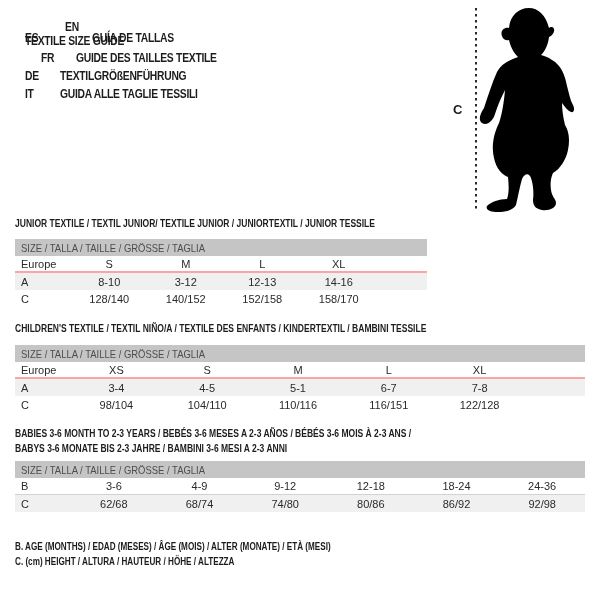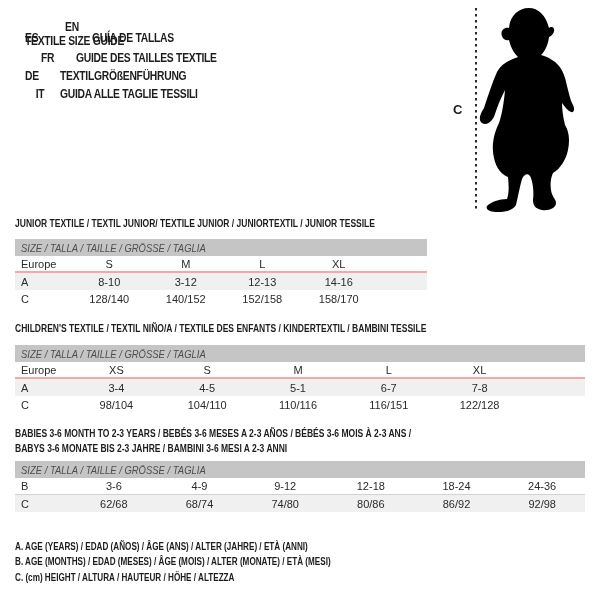--- a/index.html
+++ b/index.html
@@ -12,21 +12,21 @@
   
   .lang-row{position:absolute;left:25px;height:18px;display:flex;align-items:center;}
   .lang-code{width:35px;font-size:12px;font-weight:bold;letter-spacing:-0.3px;}
   .lang-label{font-size:12px;font-weight:bold;letter-spacing:-0.3px;}
 
   
   .sec-title{font-size:11.5px;font-weight:bold;letter-spacing:0;}
 
   
   .size-bar{background:#c5c5c5;height:17px;display:flex;align-items:center;
-            padding-left:6px;box-sizing:border-box;font-style:italic;}
+            padding-left:6px;box-sizing:border-box;}
   .size-bar span{font-size:11px;color:#4d4d4d;font-weight:normal;}
   .trow{display:grid;height:17px;align-items:center;box-sizing:border-box;
         padding-left:6px;font-size:11px;color:#2a2a2a;}
   .t1 .trow{grid-template-columns:50px repeat(4,1fr);padding-right:50px;}
   .t2 .trow{grid-template-columns:50px repeat(5,1fr);padding-right:60px;}
   .t3 .trow{grid-template-columns:50px repeat(6,1fr);}
   .trow .cell{text-align:center;}
   .trow .lbl{text-align:left;}
   .r-head{border-bottom:2px solid #fca5a5;}
   .r-alt{background:#f0f0f0;}
@@ -49,21 +49,21 @@
   <span class="lang-label cond2">GUÍA DE TALLAS</span>
 </div>
 <div class="lang-row" style="top:49px;margin-left:16px;">
   <span class="lang-code cond2">FR</span>
   <span class="lang-label cond2">GUIDE DES TAILLES TEXTILE</span>
 </div>
 <div class="lang-row" style="top:67px;">
   <span class="lang-code cond2">DE</span>
   <span class="lang-label cond2">TEXTILGRÖßENFÜHRUNG</span>
 </div>
-<div class="lang-row" style="top:85px;text-align:center;">
+<div class="lang-row" style="top:85px;">
   <span class="lang-code cond2">IT</span>
   <span class="lang-label cond2">GUIDA ALLE TAGLIE TESSILI</span>
 </div>
 
 <div class="abs c-label" style="left:453px;top:102px;">C</div>
 
 <svg class="abs" style="left:470px;top:2px;" width="130" height="212" viewBox="0 0 130 212">
   <line x1="6" y1="6" x2="6" y2="207" stroke="#2a2a2a" stroke-width="2" stroke-dasharray="2.5 3.5"></line>
   <path fill="#000000" d="
     M59,6 C48,6 40,14 39,26 C34,25 30,29 32,34 C33,38 37,39 39,38
@@ -163,21 +163,18 @@
     <div class="cell">68/74</div>
     <div class="cell">74/80</div>
     <div class="cell">80/86</div>
     <div class="cell">86/92</div>
     <div class="cell">92/98</div>
   </div>
 </div>
 
 <div class="abs" style="left:15px;top:538px;">
   <div class="note-line">
-      <span class="cond">A. AGE (YEARS) / EDAD (AÑOS) / ÂGE (ANS) / ALTER (JAHRE) / ETÀ (ANNI)</span>
-    </div>
-  <div class="note-line">
       <span class="cond">B. AGE (MONTHS) / EDAD (MESES) / ÂGE (MOIS) / ALTER (MONATE) / ETÀ (MESI)</span>
     </div>
   <div class="note-line">
       <span class="cond">C. (cm) HEIGHT / ALTURA / HAUTEUR / HÖHE / ALTEZZA</span>
     </div>
 </div>
 
 </body></html>

